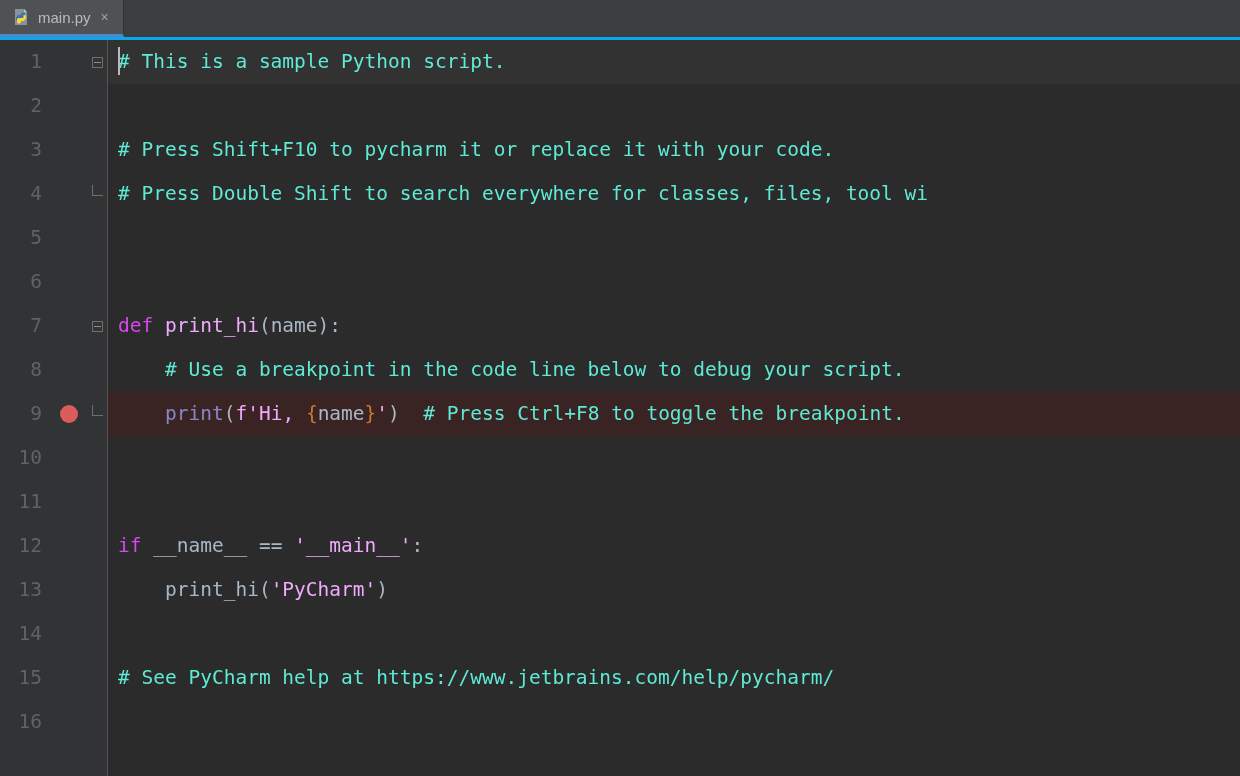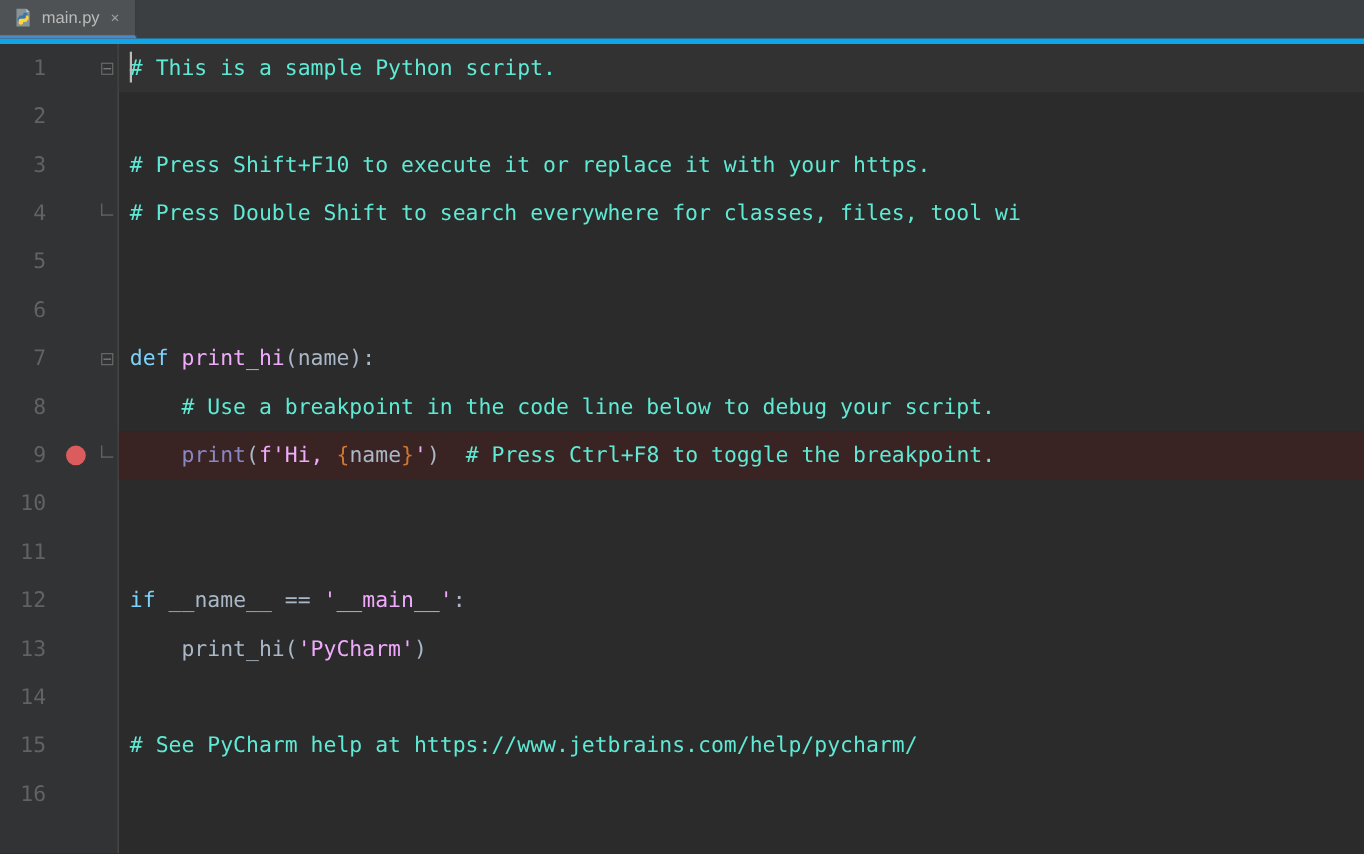--- a/index.html
+++ b/index.html
@@ -8,21 +8,21 @@
   background: #2b2b2b;
   width: 1240px;
   height: 776px;
   overflow: hidden;
 }
 .tab-bar {
   height: 40px;
   background: #3c3f41;
   display: flex;
   align-items: stretch;
-  border-bottom: 5px solid #0ea5e9;
+  border-bottom: 3px solid #0ea5e9;
 }
 .tab {
   display: flex;
   align-items: center;
   padding: 0 12px;
   background: #4e5254;
   border-right: 1px solid #323232;
   border-bottom: 3px solid #4a88c7;
   gap: 8px;
   cursor: pointer;
@@ -117,21 +117,21 @@
   display: inline-block;
   width: 2px;
   height: 28px;
   background: #bbbbbb;
   vertical-align: middle;
   margin-right: -2px;
   position: relative;
   top: -2px;
 }
 .c-comment { color: #5eead4; }
-.c-kw { color: #7dd3fc; }
+.c-kw { color: #d946ef; }
 .c-fn { color: #f0abfc; }
 .c-str { color: #f0abfc; }
 .c-brace { color: #cc7832; }
 .c-builtin { color: #8888c6; text-align: right; }
 </style>
 </head>
 <body>
 
 <div class="tab-bar">
   <div class="tab">
@@ -212,21 +212,21 @@
         <div></div>
         <div></div>
         <div></div>
         <div></div>
     </div>
   </div>
 
   <div class="code-col">
     <div class="code-line hl1"><span class="caret"></span><span class="c-comment"># This is a sample Python script.</span></div>
     <div class="code-line"></div>
-    <div class="code-line"><span class="c-comment"># Press Shift+F10 to execute it or replace it with your https.</span></div>
+    <div class="code-line"><span class="c-comment"># Press Shift+F10 to pycharm it or replace it with your code.</span></div>
     <div class="code-line"><span class="c-comment"># Press Double Shift to search everywhere for classes, files, tool wi</span></div>
     <div class="code-line"></div>
     <div class="code-line"></div>
     <div class="code-line"><span class="c-kw">def </span><span class="c-fn">print_hi</span><span>(name):</span></div>
     <div class="code-line"><span class="c-comment">    # Use a breakpoint in the code line below to debug your script.</span></div>
     <div class="code-line bp-line"><span>    </span><span class="c-builtin">print</span><span>(</span><span class="c-str">f'Hi, </span><span class="c-brace">{</span><span>name</span><span class="c-brace">}</span><span class="c-str">'</span><span>)</span><span>  </span><span class="c-comment"># Press Ctrl+F8 to toggle the breakpoint.</span></div>
     <div class="code-line"></div>
     <div class="code-line"></div>
     <div class="code-line"><span class="c-kw">if </span><span>__name__ == </span><span class="c-str">'__main__'</span><span>:</span></div>
     <div class="code-line"><span>    print_hi(</span><span class="c-str">'PyCharm'</span><span>)</span></div>

